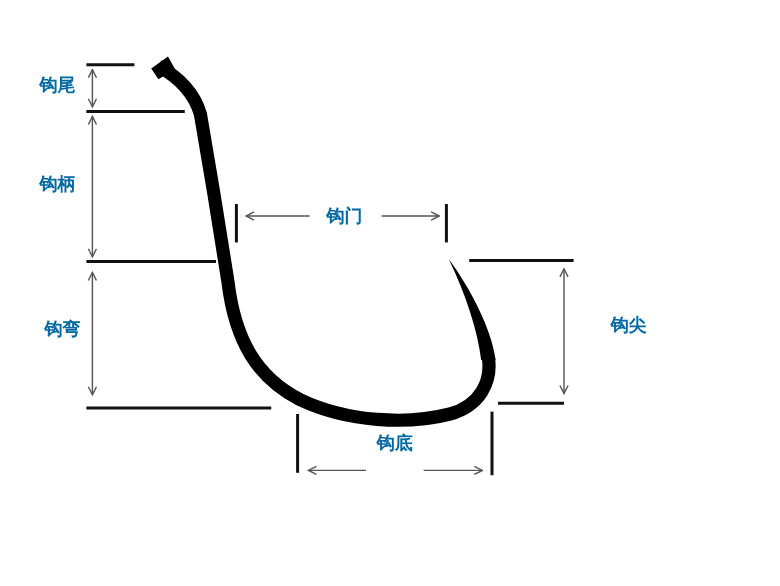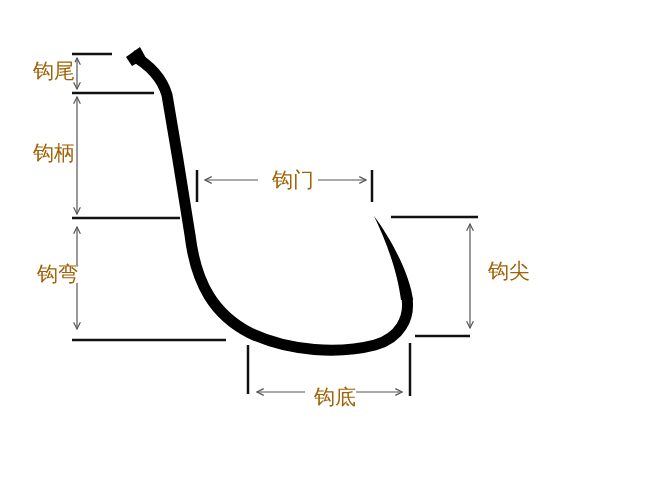--- a/index.html
+++ b/index.html
@@ -1,20 +1,20 @@
 <!DOCTYPE html>
 <html><head>
   <meta charset="utf-8">
   <style>
     html, body { margin: 0; padding: 0; background: #ffffff; }
     body { width: 650px; height: 488px; position: relative; overflow: hidden;
            font-family: "DejaVu Sans", "Liberation Sans", sans-serif; }
     #canvas { position: absolute; left: 0; top: 0; width: 650px; height: 488px; }
-    .label { position: absolute; font-size: 21px; color: #a16207; white-space: nowrap;
-             background: #ffffff; line-height: 18px; }
+    .label { position: absolute; font-size: 15px; color: #0369a1; white-space: nowrap;
+             background: #ffffff; line-height: 18px; font-weight: bold; }
   </style>
 </head>
 <body>
 
 <svg id="canvas" viewBox="0 0 650 488" xmlns="http://www.w3.org/2000/svg">
   <defs>
     <marker id="arr" viewBox="0 0 10 10" refX="9" refY="5" markerWidth="7" markerHeight="7" orient="auto-start-reverse">
       <path d="M1,1 L9,5 L1,9" fill="none" stroke="#555555" stroke-width="1.4"></path>
     </marker>
   </defs>
@@ -63,14 +63,14 @@
     <line x1="410" y1="343" x2="410" y2="396" stroke="#111" stroke-width="2.5"></line>
     <line x1="257" y1="392" x2="305" y2="392" stroke="#555" stroke-width="1.2" marker-start="url(#arr)"></line>
     <line x1="353" y1="392" x2="402" y2="392" stroke="#555" stroke-width="1.2" marker-end="url(#arr)"></line>
   </g>
 </svg>
 
 <div class="label" style="left:33px; top:62px;">钩尾</div>
 <div class="label" style="left:33px; top:144px;">钩柄</div>
 <div class="label" style="left:37px; top:265px;">钩弯</div>
 <div class="label" style="left:272px; top:171px;">钩门</div>
-<div class="label" style="left:488px; top:262px;">钩尖</div>
-<div class="label" style="left:314px; top:388px;">钩底</div>
+<div class="label" style="left:509px; top:262px;">钩尖</div>
+<div class="label" style="left:314px; top:360px;">钩底</div>
 
 </body></html>

